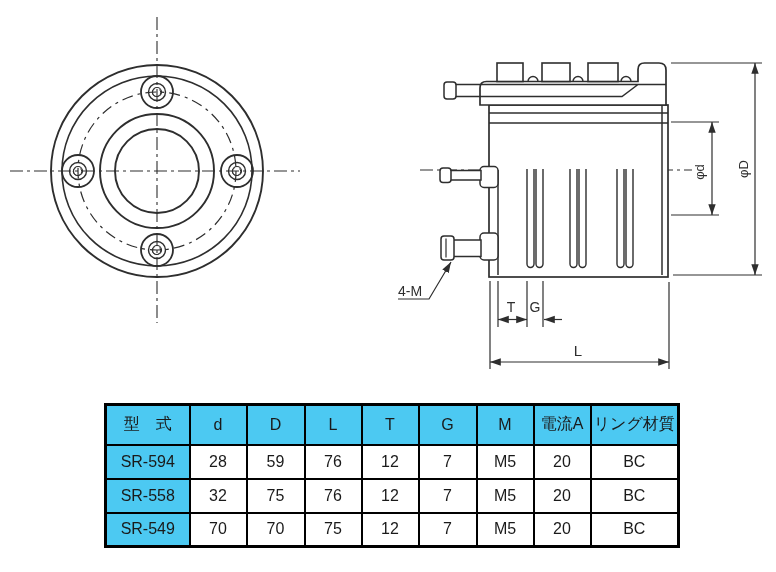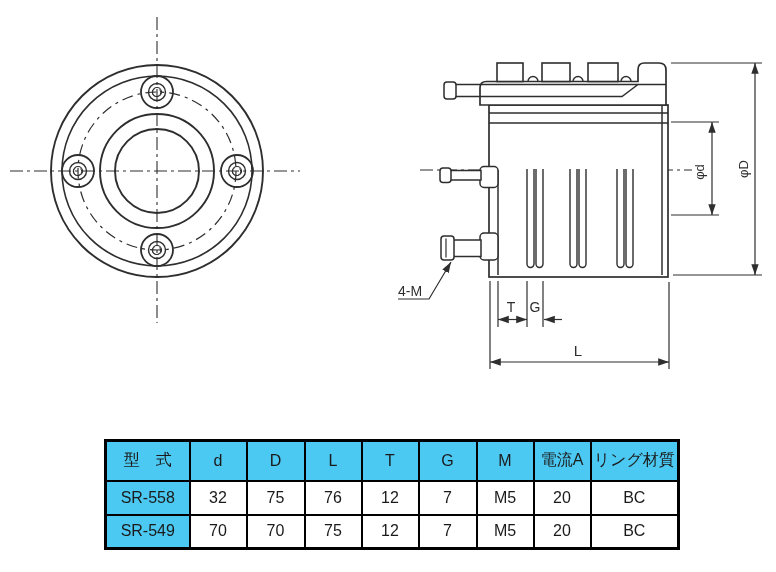--- a/index.html
+++ b/index.html
@@ -10,21 +10,21 @@
   
   .spec-table-wrap { position:absolute; left:104px; top:403px; }
   table.spec { border-collapse:collapse; table-layout:fixed; width:573px; background:#fff; }
   table.spec td, table.spec th {
     border:2px solid #000; text-align:center; vertical-align:middle;
     font-size:16px; font-weight:400; color:#1a1a1a; padding:0;
   }
   table.spec tr.hdr th { height:40px; background:#4cc9f2; font-size:16px; }
   table.spec tr.datarow td { height:34px; }
   table.spec td.model { background:#4cc9f2; }
-  table.spec { border:3px solid #000;margin-top:36px; }
+  table.spec { border:3px solid #000; }
 </style>
 </head>
 <body>
 
 <div class="canvas">
 
   <svg width="776" height="572" viewBox="0 0 776 572">
     <defs>
       <marker id="arr" viewBox="0 0 10 10" refX="10" refY="5" markerWidth="9" markerHeight="9" orient="auto-start-reverse">
         <path d="M0,1.6 L10,5 L0,8.4 Z" fill="#2e2e2e"></path>
@@ -183,20 +183,31 @@
         <th>d</th>
         <th>D</th>
         <th>L</th>
         <th>T</th>
         <th>G</th>
         <th>M</th>
         <th>電流A</th>
         <th>リング材質</th>
       </tr>
       <tr class="datarow">
+        <td class="model">SR-594</td>
+        <td>28</td>
+        <td>59</td>
+        <td>76</td>
+        <td>12</td>
+        <td>7</td>
+        <td>M5</td>
+        <td>20</td>
+        <td>BC</td>
+      </tr>
+      <tr class="datarow">
         <td class="model">SR-558</td>
         <td>32</td>
         <td>75</td>
         <td>76</td>
         <td>12</td>
         <td>7</td>
         <td>M5</td>
         <td>20</td>
         <td>BC</td>
       </tr>

